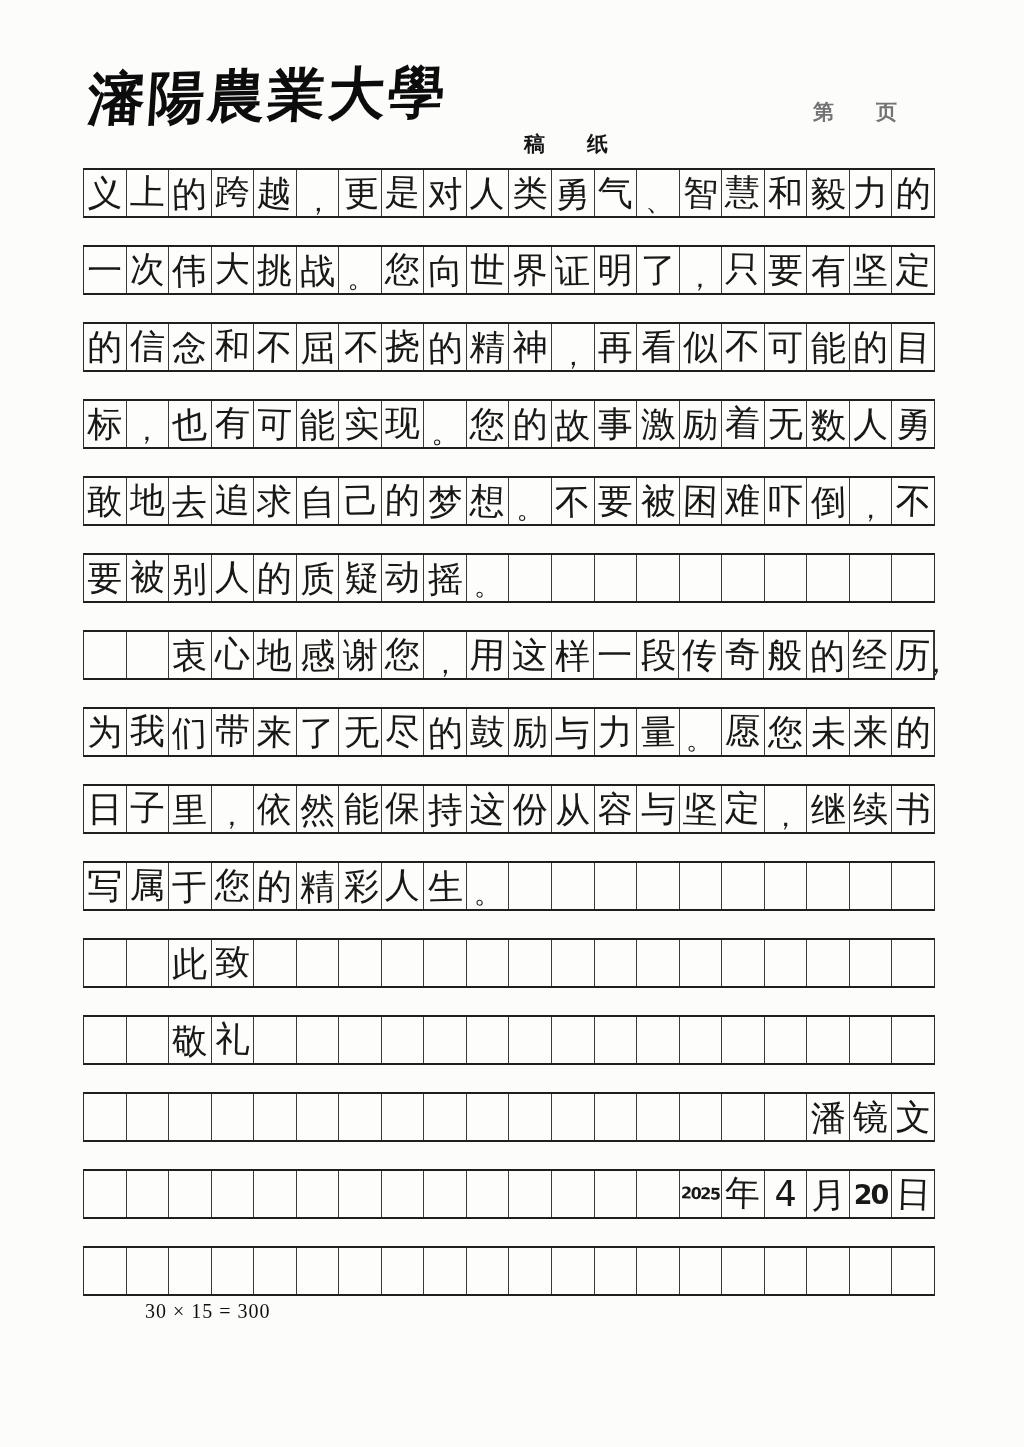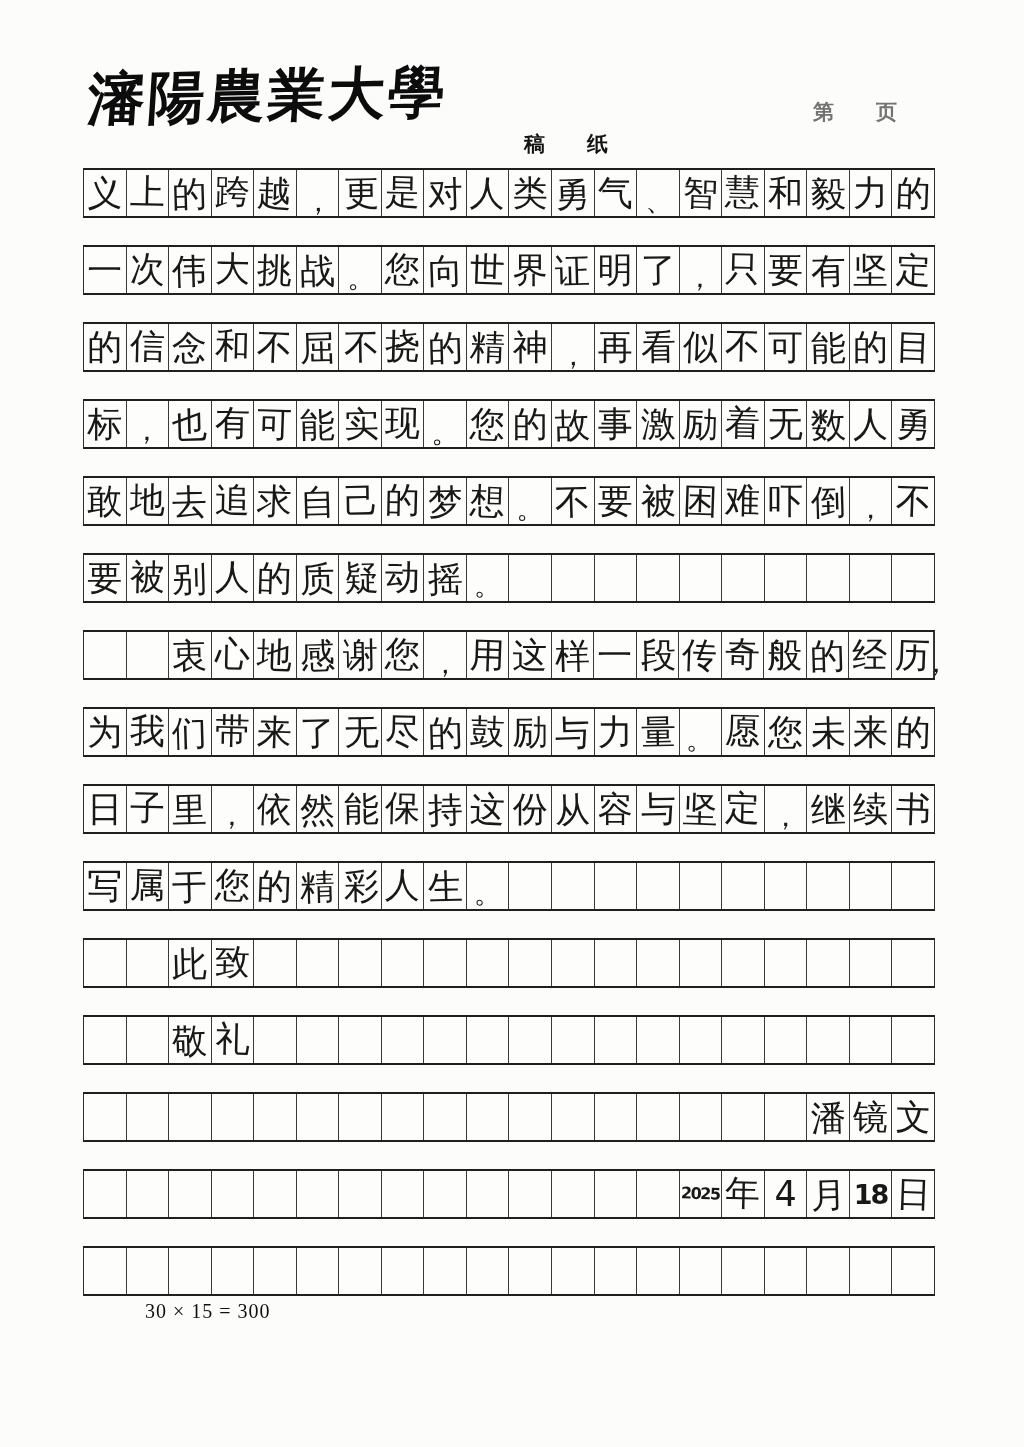--- a/index.html
+++ b/index.html
@@ -792,21 +792,21 @@
         <div class="grid-cell">
           <span class="hand-char">年</span>
         </div>
         <div class="grid-cell">
           <span class="hand-char">4</span>
         </div>
         <div class="grid-cell">
           <span class="hand-char">月</span>
         </div>
         <div class="grid-cell">
-          <span class="hand-char num2">18</span>
+          <span class="hand-char num2">20</span>
         </div>
         <div class="grid-cell">
           <span class="hand-char">日</span>
         </div>
       </div>
       <div class="grid-row">
         <div class="grid-cell"></div>
         <div class="grid-cell"></div>
         <div class="grid-cell"></div>
         <div class="grid-cell"></div>

